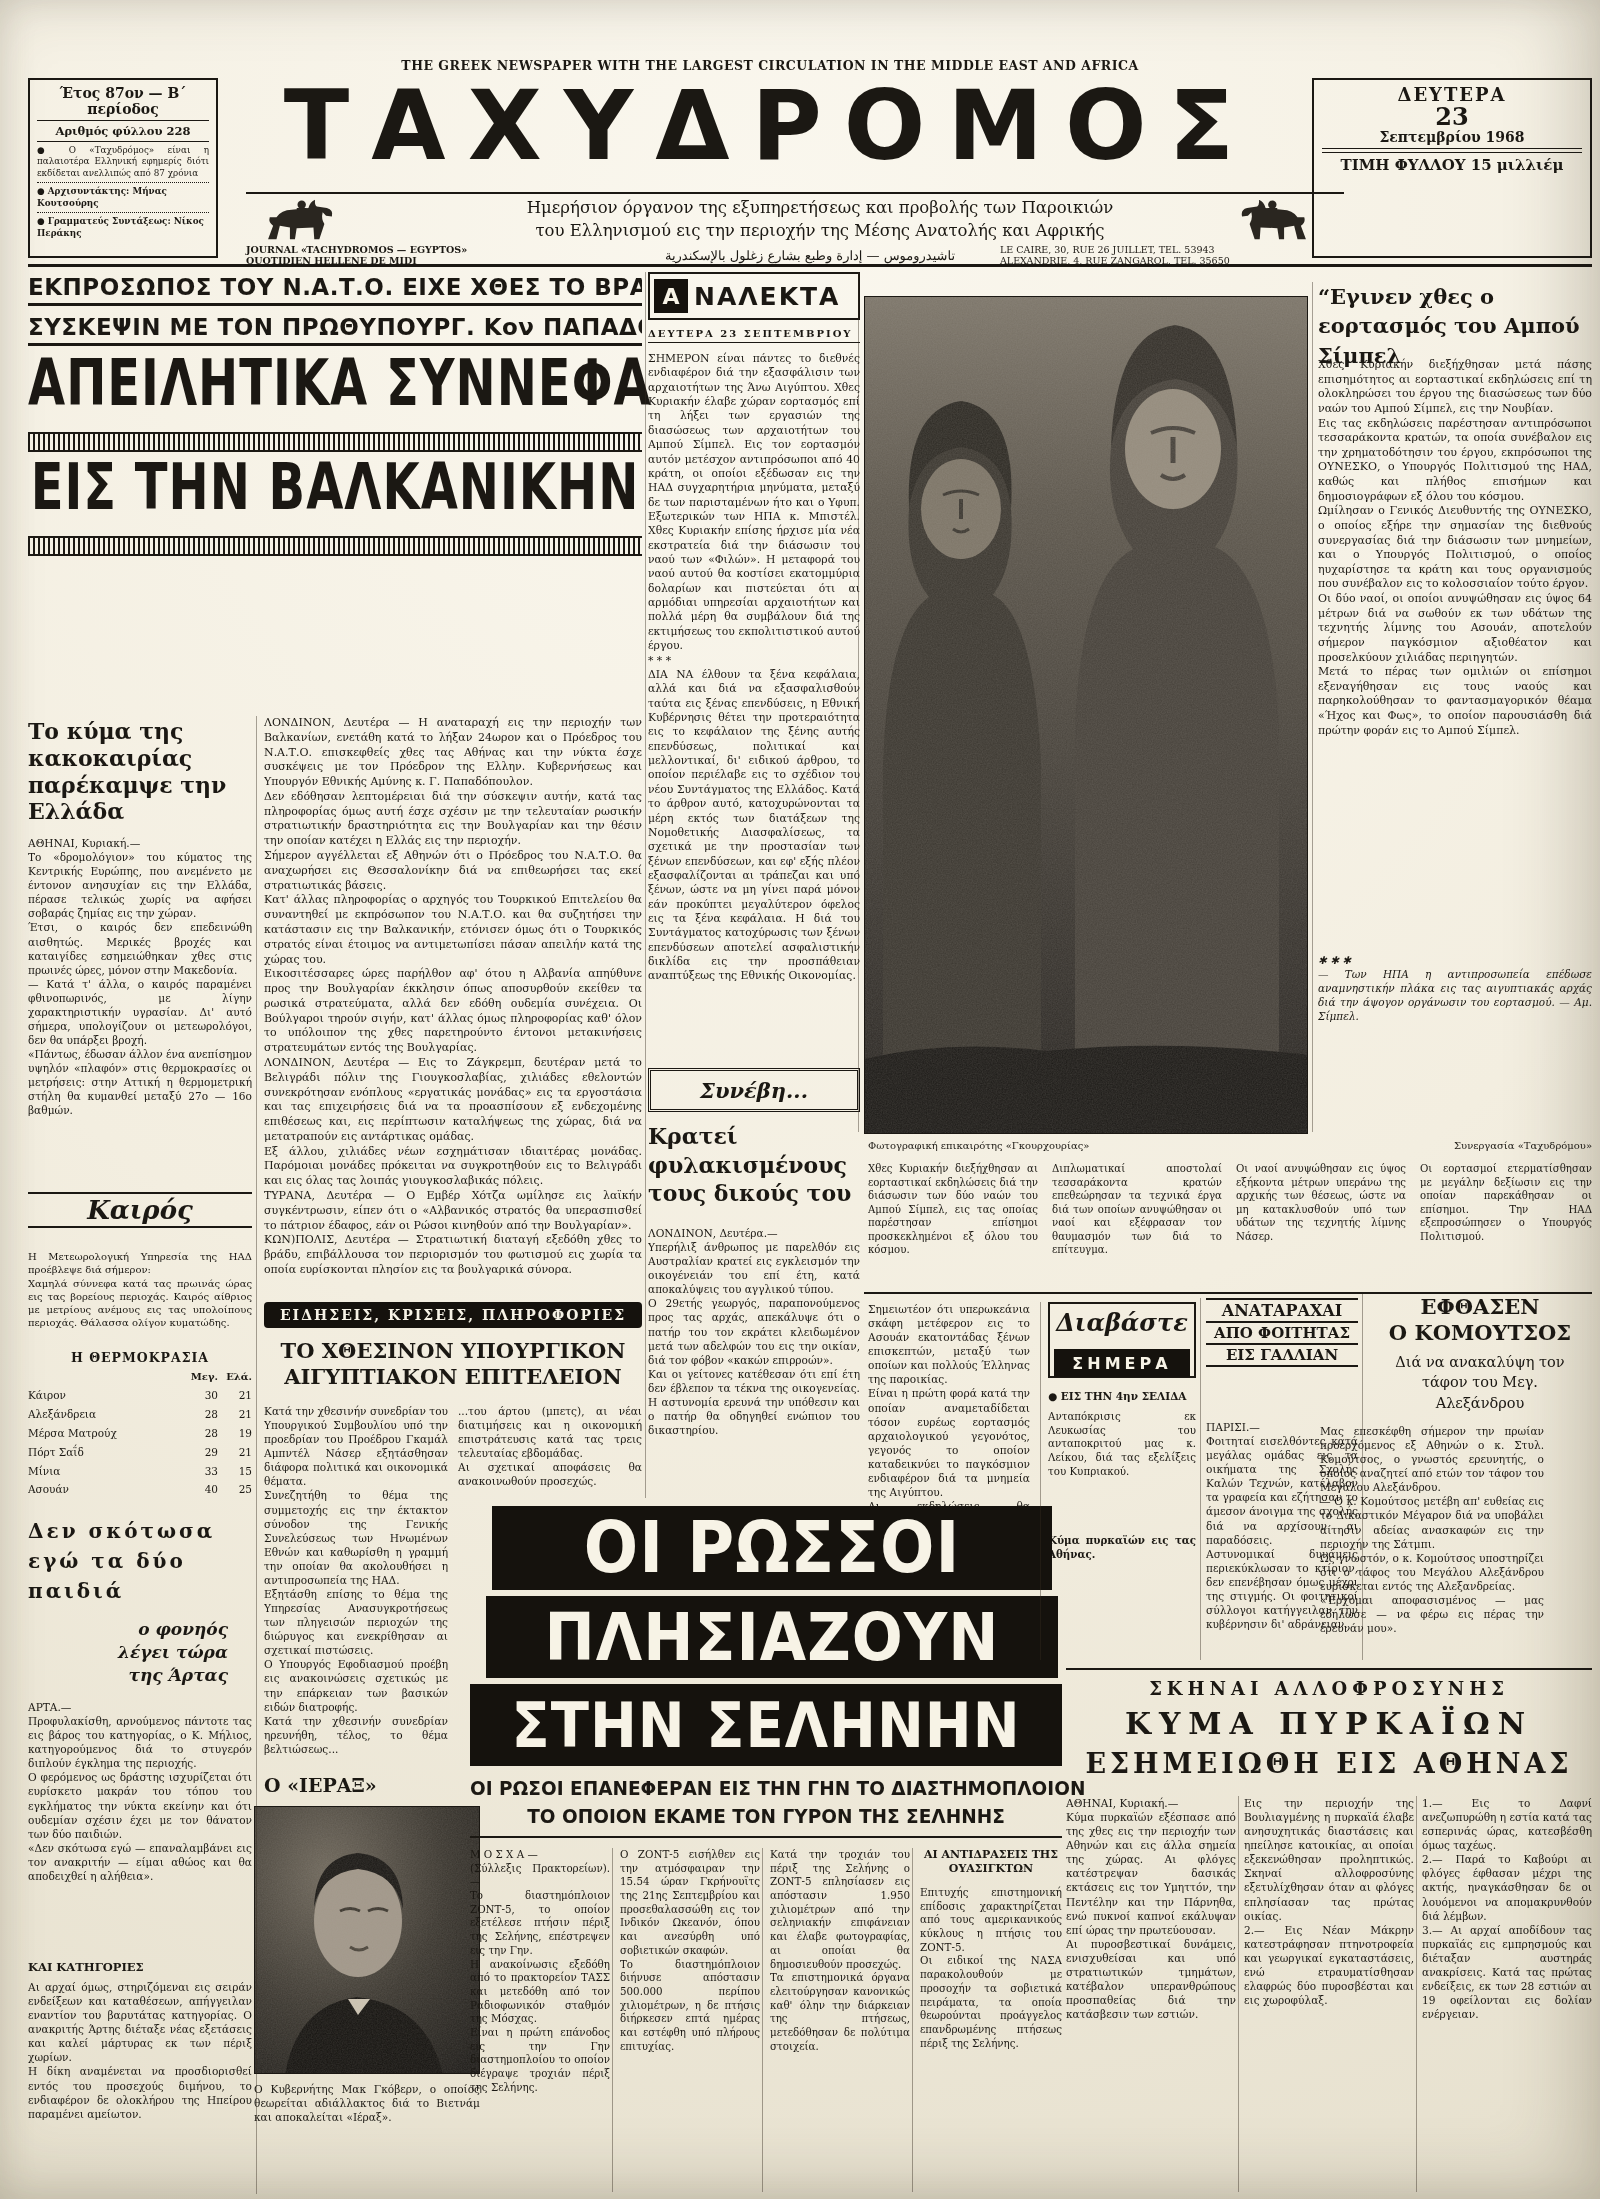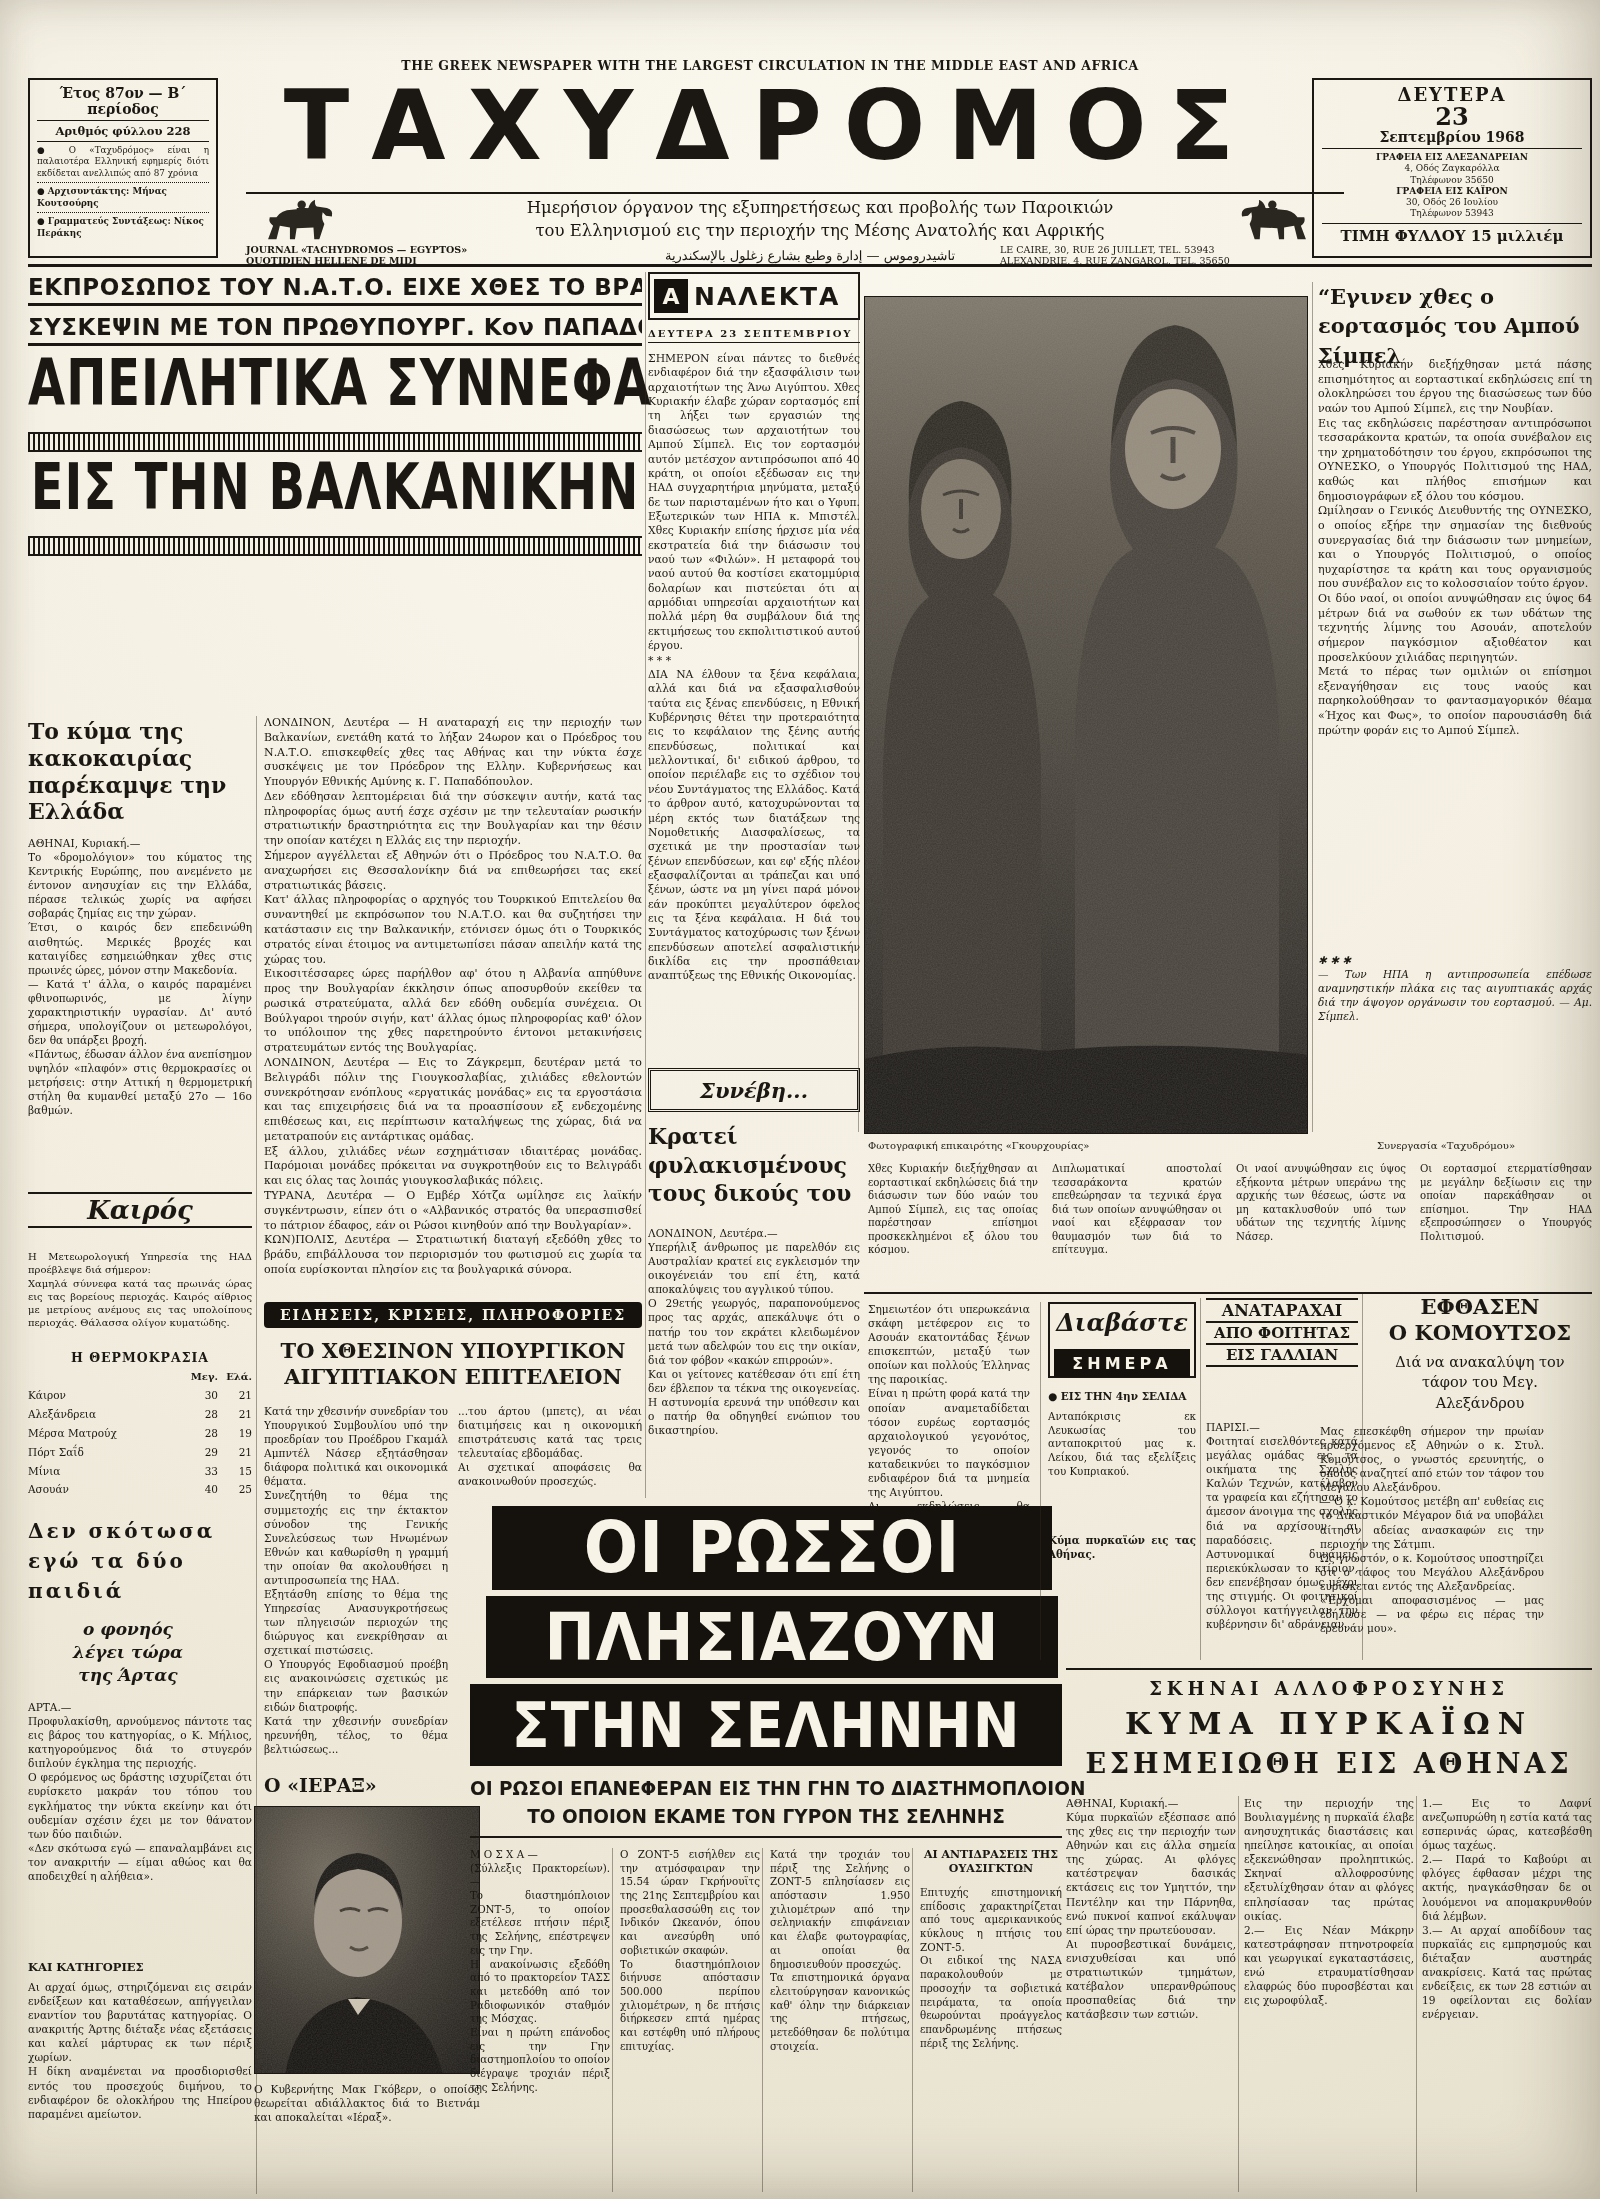--- a/index.html
+++ b/index.html
@@ -1,20 +1,20 @@
 <!DOCTYPE html>
 <html><head>
 <meta charset="utf-8">
 <style>
 *{margin:0;padding:0;box-sizing:border-box}
 html,body{width:1600px;height:2199px}
 body{position:relative;background:#e6e1d2;font-family:"DejaVu Serif",serif;color:#1b1813;overflow:hidden}
 #paper{position:absolute;inset:0;background:radial-gradient(125% 95% at 48% 10%,#faf7ee 0%,#f3eee0 55%,#e7e1cf 100%);box-shadow:inset -26px -10px 70px rgba(70,58,38,.22),inset 8px 0 30px rgba(70,58,38,.10)}
 .abs{position:absolute}
-.b{font-weight:bold}.i{font-style:italic}.ctr{text-align:center}.rt{text-align:center}
+.b{font-weight:bold}.i{font-style:italic}.ctr{text-align:center}.rt{text-align:right}
 .bt{font-size:10.6px;line-height:1.33;text-align:justify;white-space:pre-line;overflow:hidden}
 .disp{font-family:"DejaVu Sans",sans-serif;font-weight:bold;letter-spacing:1px;white-space:nowrap}
 .condY{display:inline-block;transform:scaleY(1.32);transform-origin:50% 80%}
 .rule{background:#1b1813}
 .vrule{background:rgba(52,44,32,.42)}
 .hatch{border-top:2px solid #1b1813;border-bottom:2px solid #1b1813;background:repeating-linear-gradient(90deg,#1b1813 0 2px,transparent 2px 5px)}
 .blackbar{background:#15120d;color:#f7f3e6;display:flex;align-items:center;justify-content:center}
 .box{border:2px solid #1b1813}
 .kick{font-family:"DejaVu Sans",sans-serif;font-weight:bold;font-size:23px;letter-spacing:.5px;border-bottom:3px solid #1b1813;padding-bottom:3px;white-space:nowrap;overflow:hidden}
 .serhead{font-weight:bold;line-height:1.22}
@@ -73,28 +73,20 @@
 <div class="abs" style="left:1000px;top:244px;width:300px">
   <div style="font-size:9.5px">LE CAIRE, 30, RUE 26 JUILLET, TEL. 53943</div>
   <div style="font-size:9.5px">ALEXANDRIE, 4, RUE ZANGAROL, TEL. 35650</div>
 </div>
 
 <div class="abs box ctr" style="left:1312px;top:78px;width:280px;height:180px;padding:4px 8px">
   <div class="b" style="font-size:18px;letter-spacing:2px">ΔΕΥΤΕΡΑ</div>
   <div class="b" style="font-size:24px;line-height:1">23</div>
   <div class="b" style="font-size:14px">Σεπτεμβρίου 1968</div>
   <div style="border-bottom:1px solid #1b1813;margin:3px 0"></div>
-  <div style="font-size:9px;line-height:1.25">
-    <span class="b">ΓΡΑΦΕΙΑ ΕΙΣ ΑΛΕΞΑΝΔΡΕΙΑΝ</span><br>
-    <span>4, Οδός Ζαγκαρόλλα</span><br>
-    <span>Τηλέφωνον 35650</span><br>
-    <span class="b">ΓΡΑΦΕΙΑ ΕΙΣ ΚΑΪΡΟΝ</span><br>
-    <span>30, Οδός 26 Ιουλίου</span><br>
-    <span>Τηλέφωνον 53943</span>
-  </div>
   <div style="border-bottom:1px solid #1b1813;margin:3px 0"></div>
   <div class="b" style="font-size:15px">ΤΙΜΗ ΦΥΛΛΟΥ 15 μιλλιέμ</div>
 </div>
 
 <div class="abs rule" style="left:28px;top:264px;width:1564px;height:3px"></div>
 
 <div class="abs kick" style="left:28px;top:274px;width:614px">ΕΚΠΡΟΣΩΠΟΣ ΤΟΥ Ν.Α.Τ.Ο. ΕΙΧΕ ΧΘΕΣ ΤΟ ΒΡΑΔΥ</div>
 <div class="abs kick" style="left:28px;top:314px;width:614px">ΣΥΣΚΕΨΙΝ ΜΕ ΤΟΝ ΠΡΩΘΥΠΟΥΡΓ. Κον ΠΑΠΑΔΟΠΟΥΛΟΝ</div>
 <div class="abs ctr" style="left:28px;top:360px;width:614px;height:66px">
   <span class="disp condY" style="font-size:48px">ΑΠΕΙΛΗΤΙΚΑ ΣΥΝΝΕΦΑ</span>

